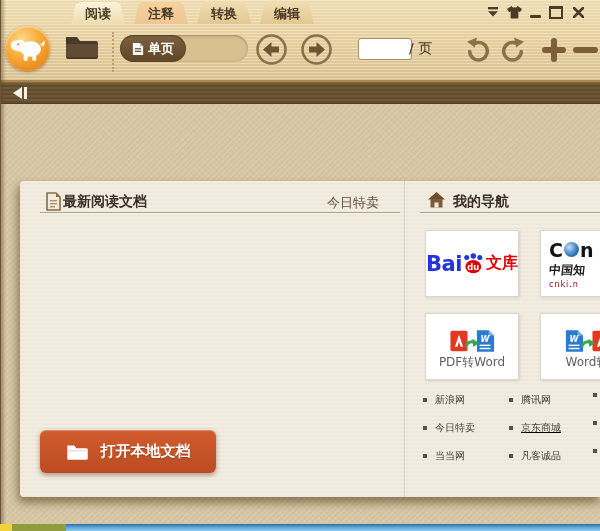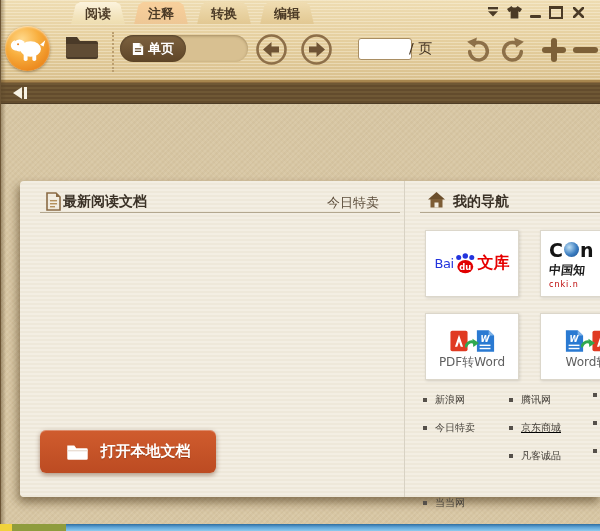--- a/index.html
+++ b/index.html
@@ -74,21 +74,21 @@
   .underline{height:1px;background:#b3a78f;}
   .vdivider{left:384px;top:0;width:1px;height:316px;background:#d8d2c4;}
   .clearlink{font-size:13px;color:#5d4e3c;cursor:pointer;}
 
   .tile{width:94px;height:67px;background:#fff;border:1px solid #dcd7cb;
     box-shadow:1px 1px 3px rgba(0,0,0,.12);display:flex;align-items:center;
     justify-content:center;cursor:pointer;box-sizing:border-box;}
   .tile.lbl{flex-direction:column;gap:2px;padding-top:4px;}
   .tile-label{font-size:12px;color:#5f5f5f;line-height:14px;white-space:nowrap;}
 
-  .baidu-bai{font-size:13px;font-weight:normal;color:#2334dd;letter-spacing:-.5px;}
+  .baidu-bai{font-size:21px;font-weight:bold;color:#2334dd;letter-spacing:-.5px;}
   .baidu-wk{font-size:16px;font-weight:bold;color:#e60000;margin-left:1px;}
   .cnki-c{font-size:19px;font-weight:bold;color:#141414;}
   .globe{width:15px;height:15px;border-radius:50%;margin:0 1px;
     background:radial-gradient(circle at 35% 35%,#bfe0f5,#3a7cc0 55%,#1a4a8a);}
   .cnki-cn{font-size:12px;font-weight:bold;color:#1a1a1a;transform:skewX(-6deg);white-space:nowrap;}
   .cnki-url{font-size:8px;color:#b00;letter-spacing:1px;white-space:nowrap;}
 
   .weblink{display:flex;align-items:center;gap:8px;cursor:pointer;}
   .weblink .bullet{width:4px;height:4px;background:#55504a;}
   .weblink .txt{font-size:10px;color:#45403a;white-space:nowrap;}
@@ -322,21 +322,21 @@
         <span class="txt">腾讯网</span>
       </div>
     <div class="abs weblink" style="left:403px;top:240px;">
         <span class="bullet"></span>
         <span class="txt">今日特卖</span>
       </div>
     <div class="abs weblink" style="left:489px;top:240px;text-decoration:underline;">
         <span class="bullet"></span>
         <span class="txt">京东商城</span>
       </div>
-    <div class="abs weblink" style="left:403px;top:268px;margin-top:47px;">
+    <div class="abs weblink" style="left:403px;top:268px;">
         <span class="bullet"></span>
         <span class="txt">当当网</span>
       </div>
     <div class="abs weblink" style="left:489px;top:268px;">
         <span class="bullet"></span>
         <span class="txt">凡客诚品</span>
       </div>
     <div class="abs weblink" style="left:573px;top:212px;">
         <span class="bullet"></span>
       </div>

